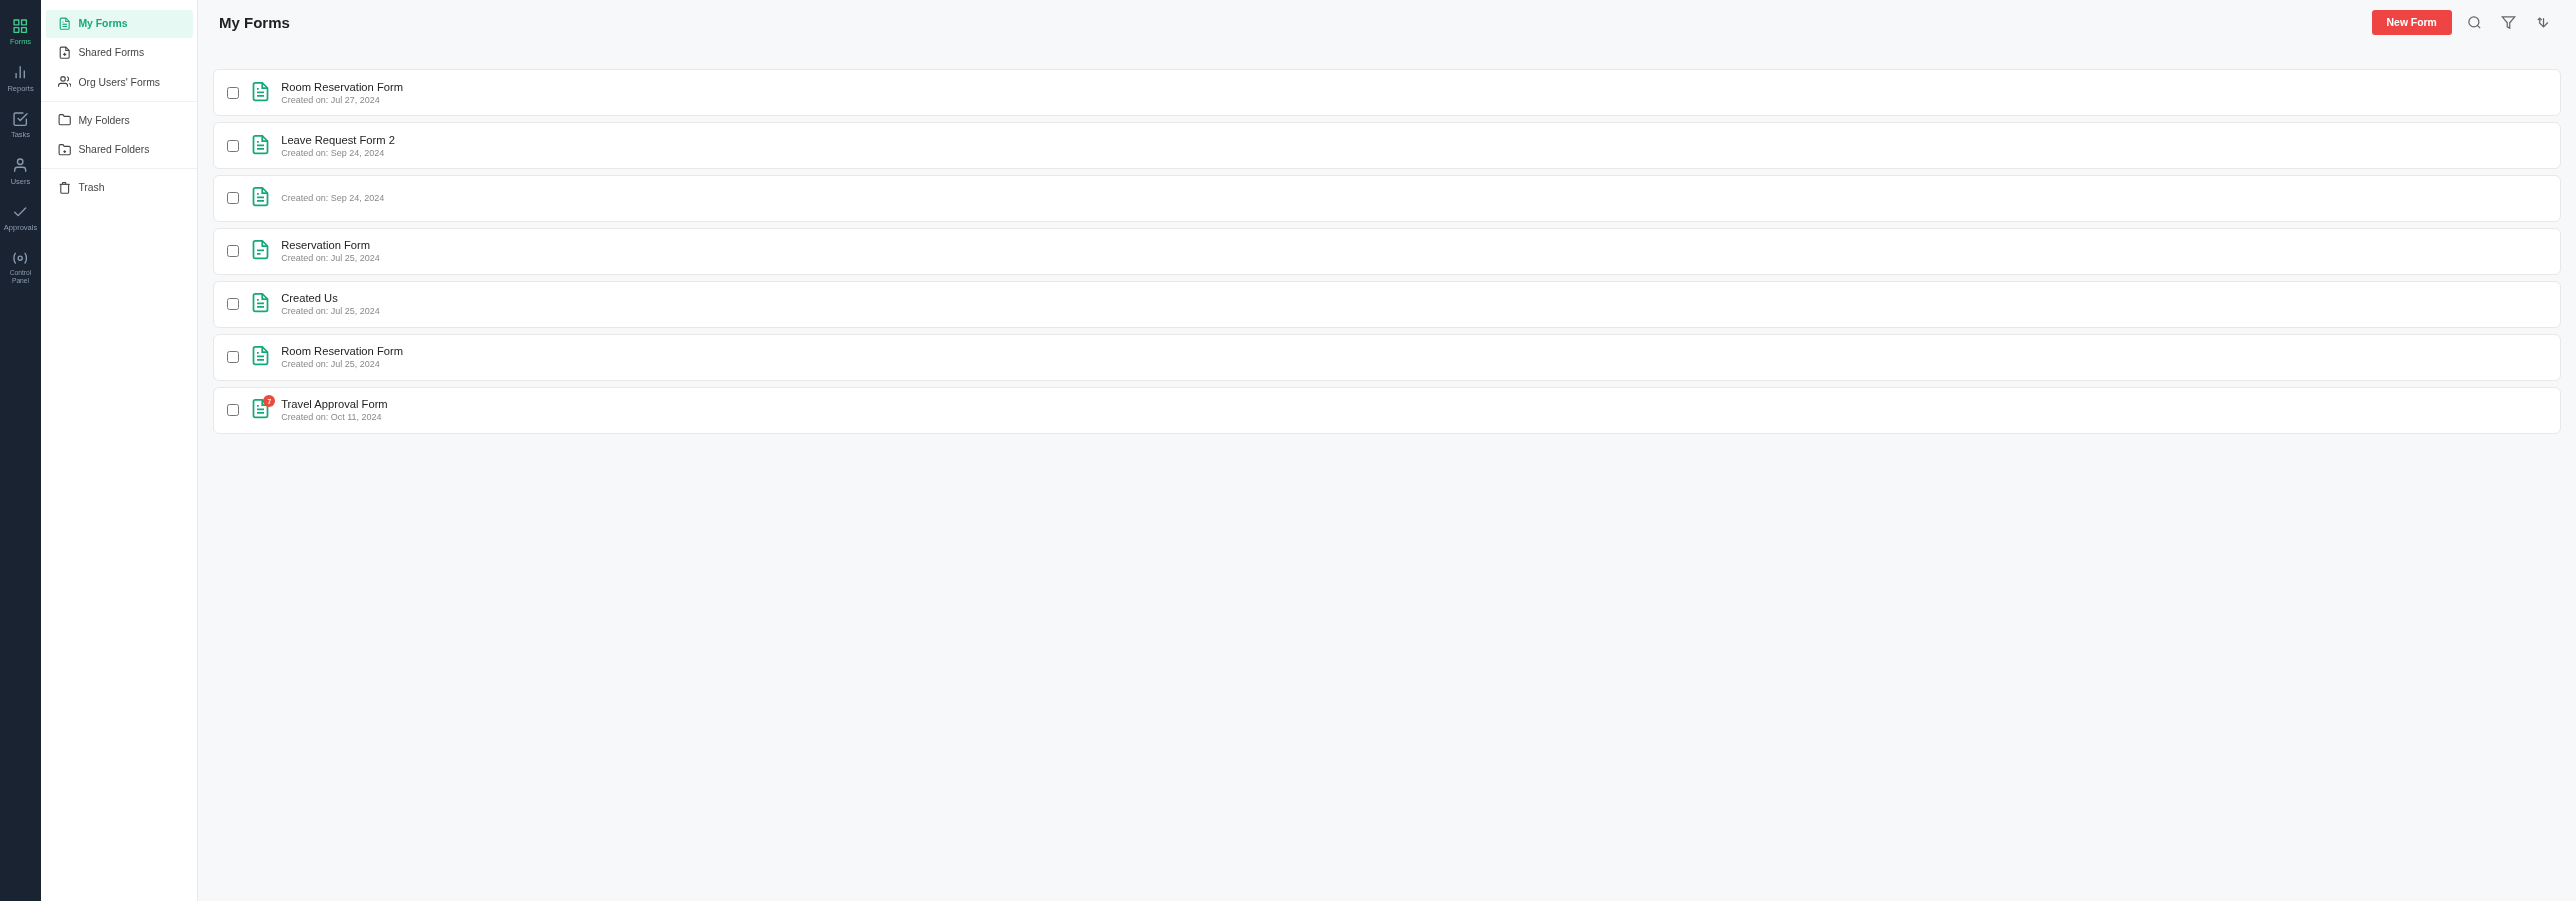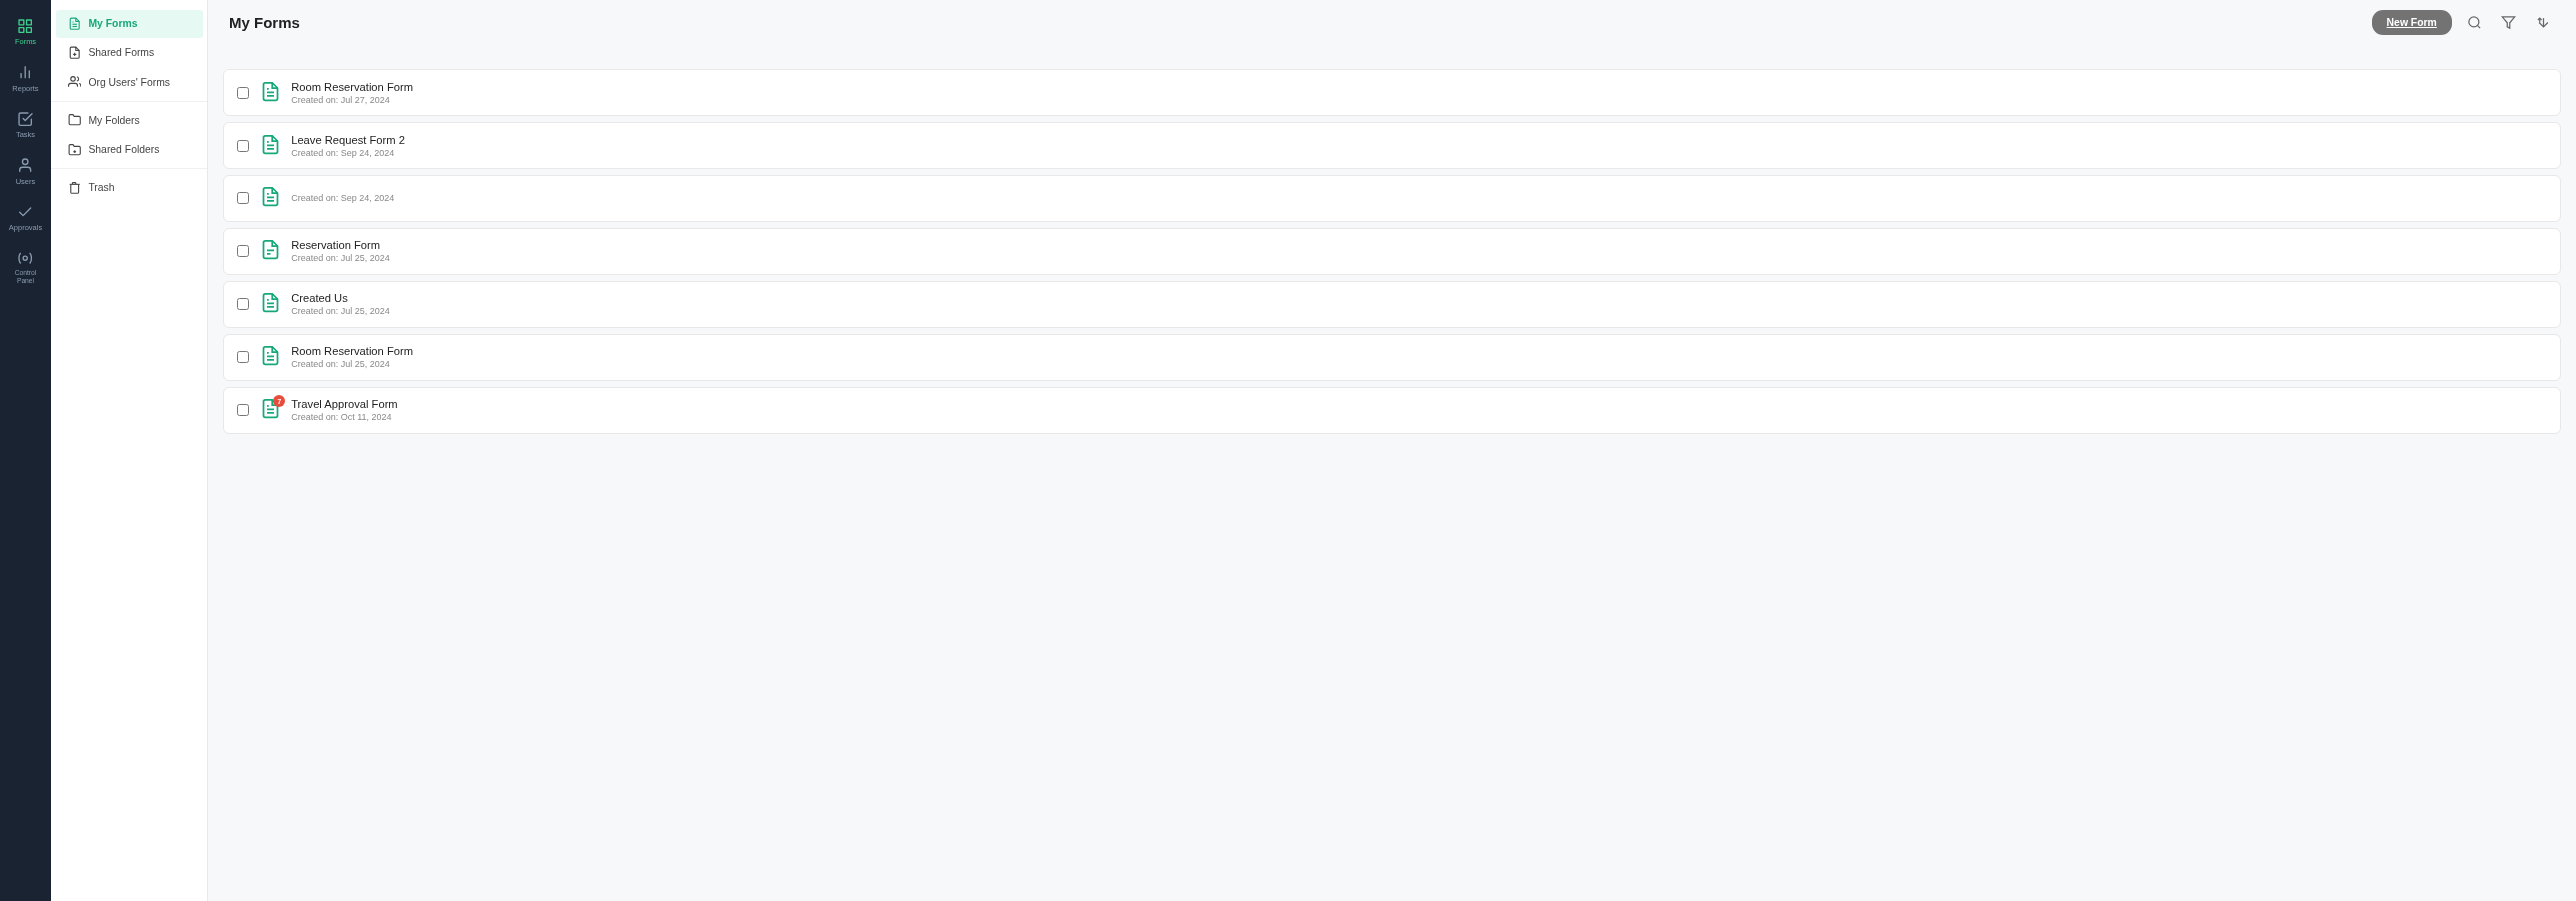--- a/index.html
+++ b/index.html
@@ -1,20 +1,20 @@
 <!DOCTYPE html>
 <html style="font-size:12px"><head>
   <meta charset="utf-8">
   <style>
     * { margin: 0; padding: 0; box-sizing: border-box; }
     body { font-family: -apple-system, BlinkMacSystemFont, 'Segoe UI', sans-serif; background: #f5f5f5; display: flex; height: 100vh; overflow: hidden; }
 
     
     .nav-bar {
-      width: 51px;
+      width: 41px;
       background: #1a2332;
       display: flex;
       flex-direction: column;
       align-items: center;
       padding: 9px 0;
       flex-shrink: 0;
     }
     .nav-item {
       display: flex;
       flex-direction: column;
@@ -77,29 +77,28 @@
       font-size: 15px;
       font-weight: 600;
       color: #222;
     }
     .header-actions {
       display: flex;
       align-items: center;
       gap: 10.4px;
     }
     .btn-new-form {
-      background: #737373;
+      background: #ef4444;
       color: #fff;
       border: none;
       padding: 6.7px 15px;
-      border-radius: 11px;
+      border-radius: 3px;
       font-size: 10.4px;
       font-weight: 600;
       cursor: pointer;
-      text-decoration: underline;
     }
     .icon-btn {
       background: none;
       border: none;
       cursor: pointer;
       color: #666;
       padding: 4.5px;
       border-radius: 3px;
       display: flex;
       align-items: center;

